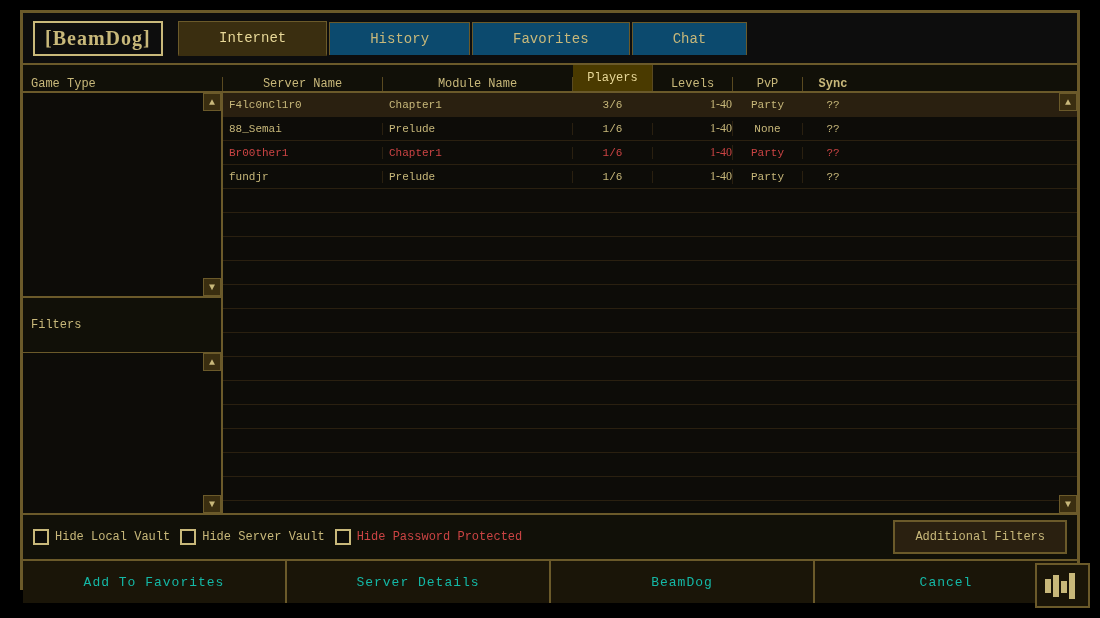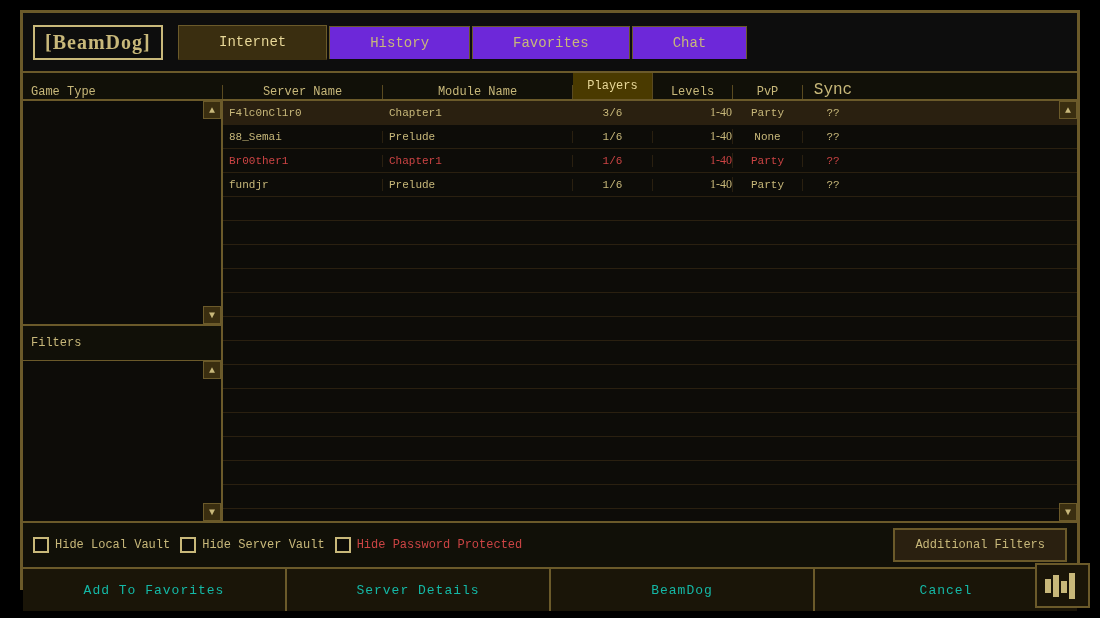--- a/index.html
+++ b/index.html
@@ -20,21 +20,21 @@
       border: 3px solid #6b5a2a;
       position: relative;
     }
 
     
     .header {
       display: flex;
       align-items: center;
       background: #0d0d0d;
       border-bottom: 2px solid #6b5a2a;
-      height: 60px;
+      height: 52px;
       padding: 0 10px;
     }
 
     .logo-box {
       border: 2px solid #c8b87a;
       padding: 4px 10px;
       font-size: 20px;
       font-weight: bold;
       color: #c8b87a;
       letter-spacing: 1px;
@@ -45,21 +45,21 @@
 
     .tabs-row {
       display: flex;
       gap: 0;
       flex: 1;
       align-items: center;
     }
 
     .tab {
       padding: 8px 40px;
-      background: #6d28d9;
+      background: #0c4a6e;
       border: 1px solid #6b5a2a;
       border-bottom: none;
       cursor: pointer;
       color: #c8b87a;
       font-size: 14px;
       font-family: 'Courier New', Courier, monospace;
       margin-right: 2px;
     }
 
     .tab.active {
@@ -132,25 +132,26 @@
       color: #c8b87a;
       border-right: 1px solid #5a4a20;
       display: flex;
       align-items: center;
       justify-content: center;
     }
 
     .col-sync {
       width: 60px;
       text-align: center;
-      font-size: 16px;
-      color: #c8b87a;
-      display: flex;
-      align-items: center;
-      justify-content: center;
+      font-size: 12px;
+      color: #c8b87a;
+      display: flex;
+      align-items: center;
+      justify-content: center;
+      font-weight: bold;
     }
 
     
     .content-area {
       display: flex;
       height: 420px;
     }
 
     
     .left-sidebar {
@@ -161,21 +162,21 @@
     }
 
     .sidebar-top {
       flex: 1;
       background: #0d0c08;
       position: relative;
       border-bottom: 2px solid #6b5a2a;
     }
 
     .filters-label {
-      padding: 10px 8px;
+      padding: 20px 8px;
       font-size: 12px;
       color: #c8b87a;
       background: #111008;
       border-bottom: 1px solid #6b5a2a;
     }
 
     .sidebar-bottom {
       height: 160px;
       background: #0d0c08;
       position: relative;

